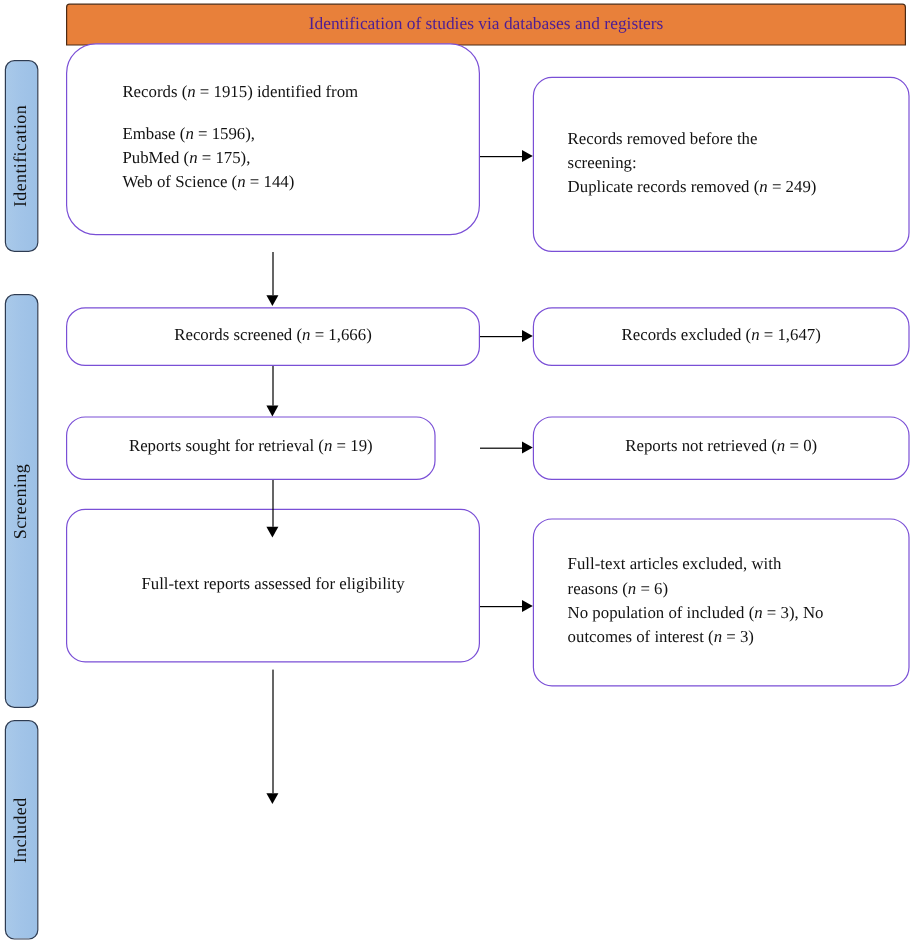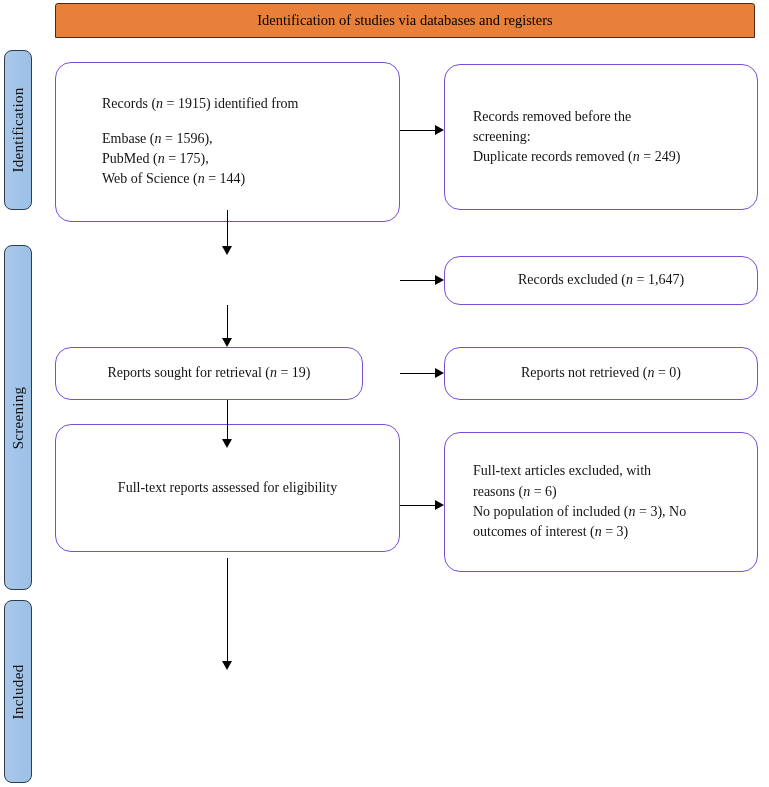--- a/index.html
+++ b/index.html
@@ -51,21 +51,21 @@
     background: #e8803a;
     border: 1.6px solid #4a2a14;
     border-radius: 3px 3px 0 0;
     box-sizing: border-box;
     display: flex;
     align-items: center;
     justify-content: center;
   }
   .banner-text {
     font-size: 14.5px;
-    color: #000000;
+    color: #4c1d95;
   }
 
   
   .box {
     position: absolute;
     box-sizing: border-box;
     background: #ffffff;
     border: 1.6px solid #7a4fd6;
     border-radius: 16px;
     display: flex;
@@ -125,38 +125,41 @@
   <div class="rail" style="top:50px; height:160px;">
     <span class="rail-label">Identification</span>
   </div>
   <div class="rail" style="top:245px; height:345px;">
     <span class="rail-label">Screening</span>
   </div>
   <div class="rail" style="top:600px; height:183px;">
     <span class="rail-label">Included</span>
   </div>
 
-  <div class="box" style="left:55px; top:62px; width:345px; height:160px;">
+  <div class="box" style="left:55px; top:36px; width:345px; height:160px;border-radius:25px;">
     <div class="box-text pad-left">
       <span>Records (</span><em>n</em><span> = 1915) identified from</span>
       <span class="gap"></span>
       <div><span>Embase (</span><em>n</em><span> = 1596),</span></div>
       <div><span>PubMed (</span><em>n</em><span> = 175),</span></div>
       <div><span>Web of Science (</span><em>n</em><span> = 144)</span></div>
     </div>
   </div>
 
   <div class="box" style="left:444px; top:64px; width:314px; height:146px;">
     <div class="box-text left">
       <div>Records removed before the</div>
       <div>screening:</div>
       <div><span>Duplicate records removed (</span><em>n</em><span> = 249)</span></div>
     </div>
   </div>
 
+  <div class="box" style="left:55px; top:256px; width:345px; height:49px;">
+    <div class="box-text center"><span>Records screened (</span><em>n</em><span> = 1,666)</span></div>
+  </div>
 
   <div class="box" style="left:444px; top:256px; width:314px; height:49px;">
     <div class="box-text center"><span>Records excluded (</span><em>n</em><span> = 1,647)</span></div>
   </div>
 
   <div class="box" style="left:55px; top:347px; width:308px; height:53px;">
     <div class="box-text center"><span>Reports sought for retrieval (</span><em>n</em><span> = 19)</span></div>
   </div>
 
   <div class="box" style="left:444px; top:347px; width:314px; height:53px;">

